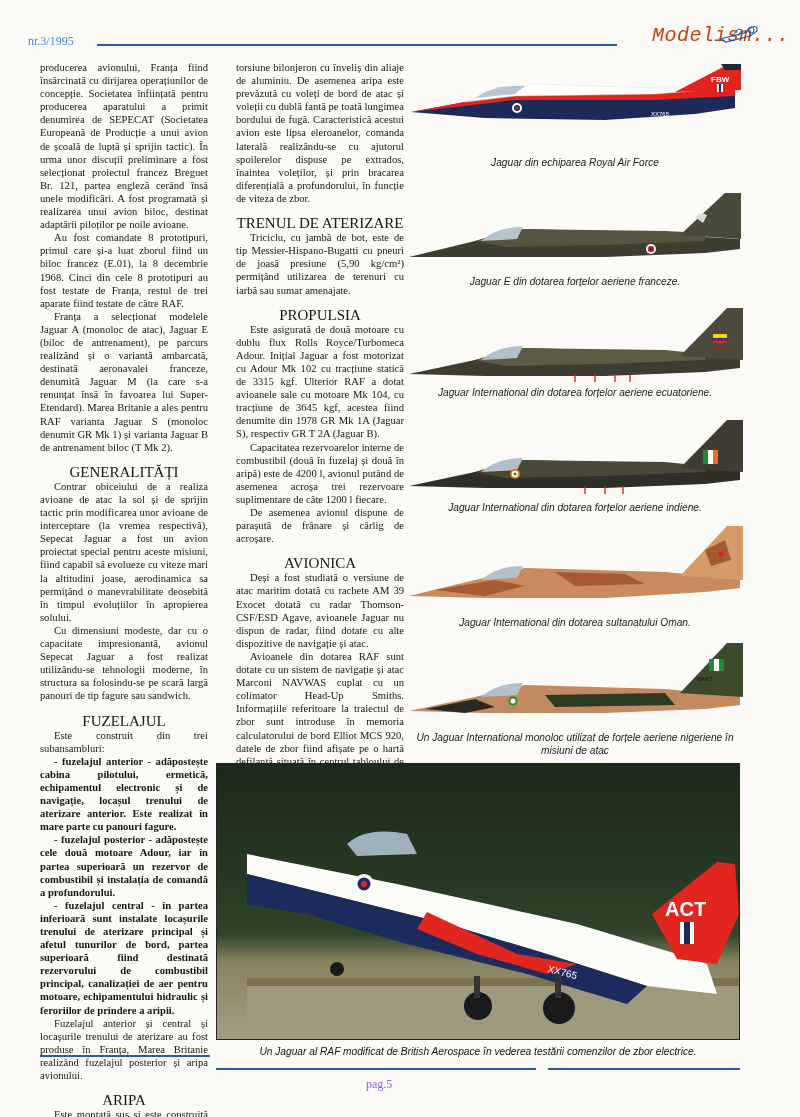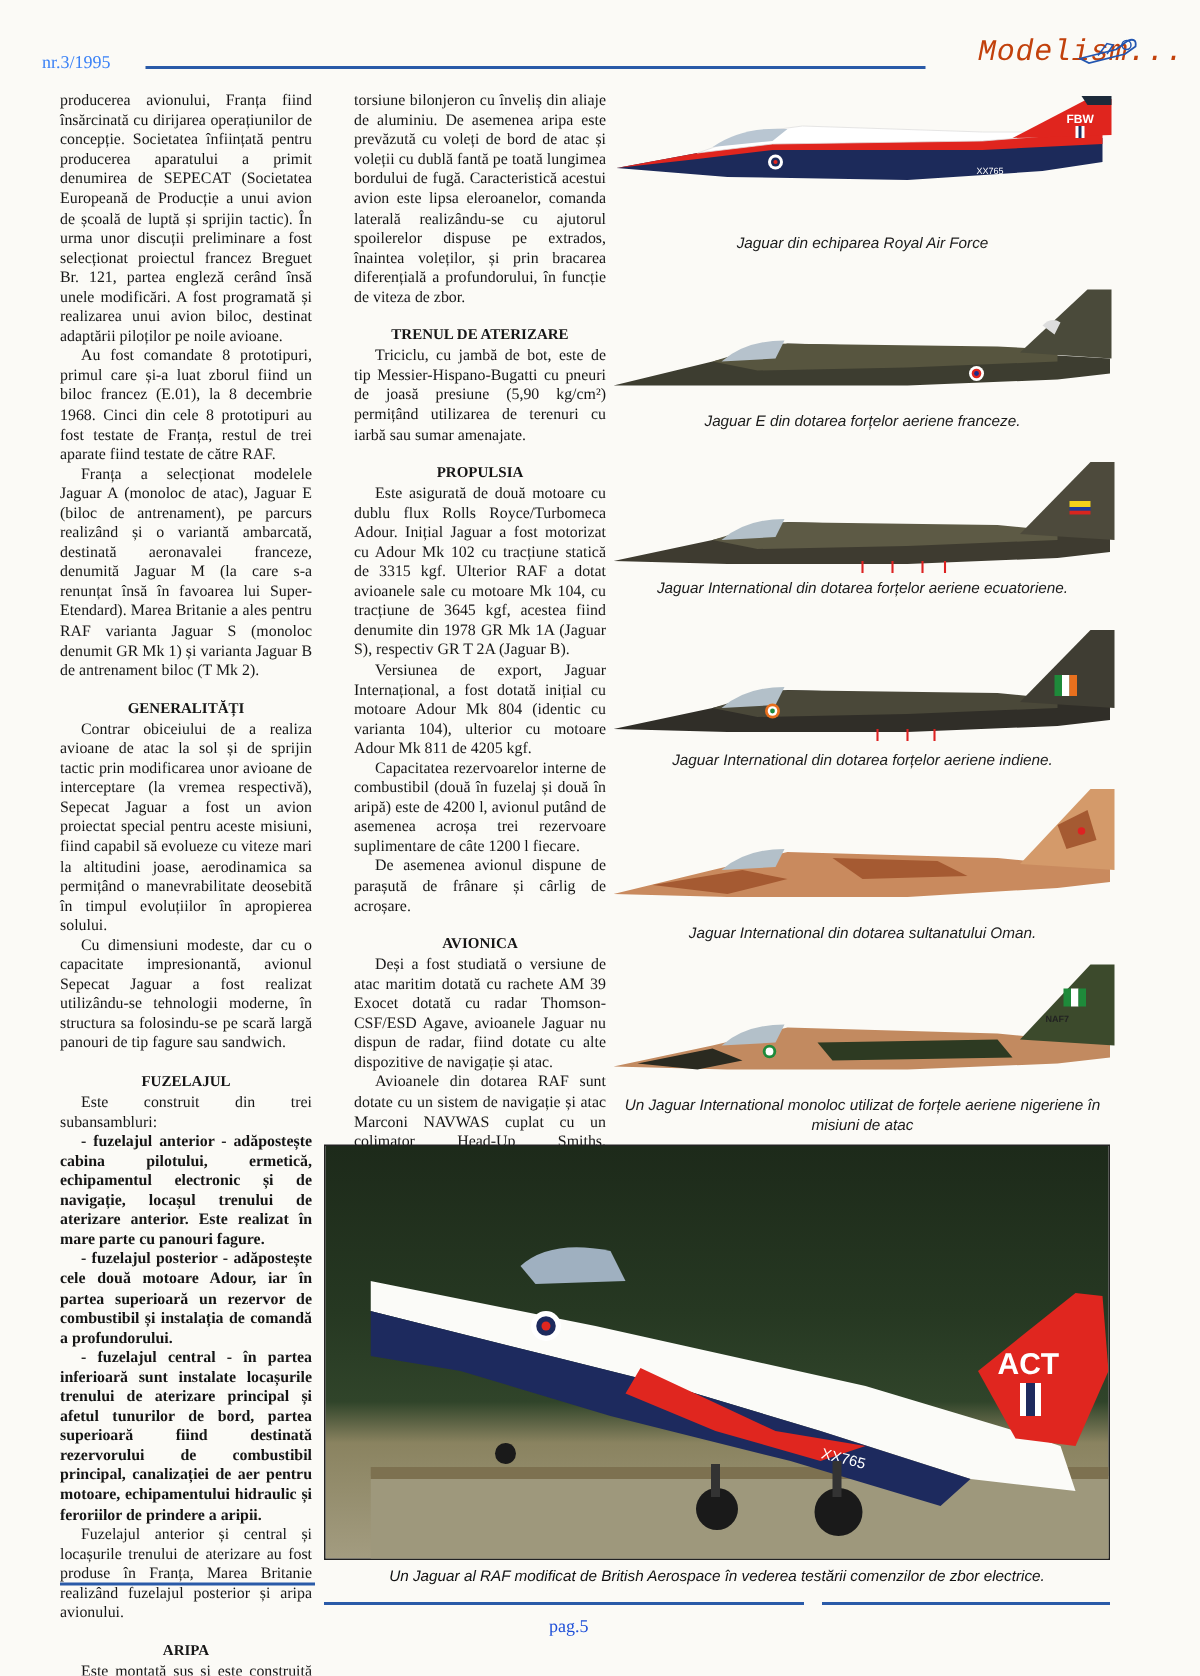--- a/index.html
+++ b/index.html
@@ -10,32 +10,32 @@
   .issue { position: absolute; left: 28px; top: 34px; font-family: "Liberation Serif", serif; font-size: 12px; color: #3b82f6; }
   .header-rule { position: absolute; left: 97px; top: 44px; width: 520px; height: 2px; background: #2a5aa8; }
   .logo { position: absolute; left: 652px; top: 24px; font-family: Liberation Mono, monospace; font-style: italic; font-size: 20px; color: #c2410c; letter-spacing: 0.5px; }
   .logo-plane { position: absolute; left: 718px; top: 23px; width: 42px; height: 22px; }
 
   .col { position: absolute; font-family: "Liberation Serif", serif; font-size: 10.6px; line-height: 13.1px; text-align: justify; color: #161616; }
   .col1 { left: 40px; top: 61px; width: 168px; }
   .col2 { left: 236px; top: 61px; width: 168px; }
   .col p { text-indent: 14px; }
   .col p.noindent { text-indent: 0; }
-  .col h3 { font-family: "Liberation Serif", serif; font-weight: bold; font-size: 10px; text-align: center; margin-top: 12px; margin-bottom: 1px; }
+  .col h3 { font-family: "Liberation Serif", serif; font-weight: normal; font-size: 15px; text-align: center; margin-top: 12px; margin-bottom: 1px; }
   .col .bulletpara { text-indent: 14px; font-weight: bold; }
 
   .fig { position: absolute; }
   .plane { width: 340px; height: 66px; }
   .caption { position: absolute; font-family: "Liberation Sans", sans-serif; font-style: italic; font-size: 10.2px; line-height: 13px; text-align: center; color: #1a1a1a; }
 
   .photo { position: absolute; left: 216px; top: 763px; width: 524px; height: 277px; background: linear-gradient(180deg, #1d2a1a 0%, #263822 40%, #30442a 62%, #8a8360 72%, #a39c80 100%); border: 1px solid #222; overflow: hidden; padding-left: 30px; }
   .photo-caption { position: absolute; left: 216px; top: 1046px; width: 524px; font-family: "Liberation Sans", sans-serif; font-style: italic; font-size: 10.2px; text-align: center; }
 
   .footer-rule { position: absolute; top: 1068px; height: 2px; background: #2a5aa8; }
-  .page-num { position: absolute; left: 366px; top: 1077px; font-family: "Liberation Serif", serif; font-size: 12px; color: #1d4ed8; }
+  .page-num { position: absolute; left: 366px; top: 1077px; font-family: "Liberation Serif", serif; font-size: 12px; color: #8b5cf6; }
 </style>
 </head>
 <body>
 
 <div class="header">
   <span class="issue">nr.3/1995</span>
   <div class="header-rule"></div>
   <span class="logo">Modelism...</span>
   <svg class="logo-plane" viewBox="0 0 42 22">
     <path d="M2 16 L26 10 L34 4 Q40 2 39 8 L32 13 L8 19 Z" fill="none" stroke="#2255b0" stroke-width="1.2"></path>
@@ -65,21 +65,20 @@
 </div>
 
 <div class="col col2">
   <p class="noindent">torsiune bilonjeron cu înveliș din aliaje de aluminiu. De asemenea aripa este prevăzută cu voleți de bord de atac și voleții cu dublă fantă pe toată lungimea bordului de fugă. Caracteristică acestui avion este lipsa eleroanelor, comanda laterală realizându-se cu ajutorul spoilerelor dispuse pe extrados, înaintea voleților, și prin bracarea diferențială a profundorului, în funcție de viteza de zbor.</p>
 
   <h3>TRENUL DE ATERIZARE</h3>
   <p>Triciclu, cu jambă de bot, este de tip Messier-Hispano-Bugatti cu pneuri de joasă presiune (5,90 kg/cm²) permițând utilizarea de terenuri cu iarbă sau sumar amenajate.</p>
 
   <h3>PROPULSIA</h3>
   <p>Este asigurată de două motoare cu dublu flux Rolls Royce/Turbomeca Adour. Inițial Jaguar a fost motorizat cu Adour Mk 102 cu tracțiune statică de 3315 kgf. Ulterior RAF a dotat avioanele sale cu motoare Mk 104, cu tracțiune de 3645 kgf, acestea fiind denumite din 1978 GR Mk 1A (Jaguar S), respectiv GR T 2A (Jaguar B).</p>
-  <p>Versiunea de export, Jaguar Internațional, a fost dotată inițial cu motoare Adour Mk 804 (identic cu varianta 104), ulterior cu motoare Adour Mk 811 de 4205 kgf.</p>
   <p>Capacitatea rezervoarelor interne de combustibil (două în fuzelaj și două în aripă) este de 4200 l, avionul putând de asemenea acroșa trei rezervoare suplimentare de câte 1200 l fiecare.</p>
   <p>De asemenea avionul dispune de parașută de frânare și cârlig de acroșare.</p>
 
   <h3>AVIONICA</h3>
   <p>Deși a fost studiată o versiune de atac maritim dotată cu rachete AM 39 Exocet dotată cu radar Thomson-CSF/ESD Agave, avioanele Jaguar nu dispun de radar, fiind dotate cu alte dispozitive de navigație și atac.</p>
   <p>Avioanele din dotarea RAF sunt dotate cu un sistem de navigație și atac Marconi NAVWAS cuplat cu un colimator Head-Up Smiths. Informațiile referitoare la traiectul de zbor sunt introduse în memoria calculatorului de bord Elliot MCS 920, datele de zbor fiind afișate pe o hartă defilantă situată în centrul tabloului de bord.</p>
 </div>
 
 <div class="fig" style="left:405px; top:62px;">
   <svg class="plane" viewBox="0 0 340 66">

